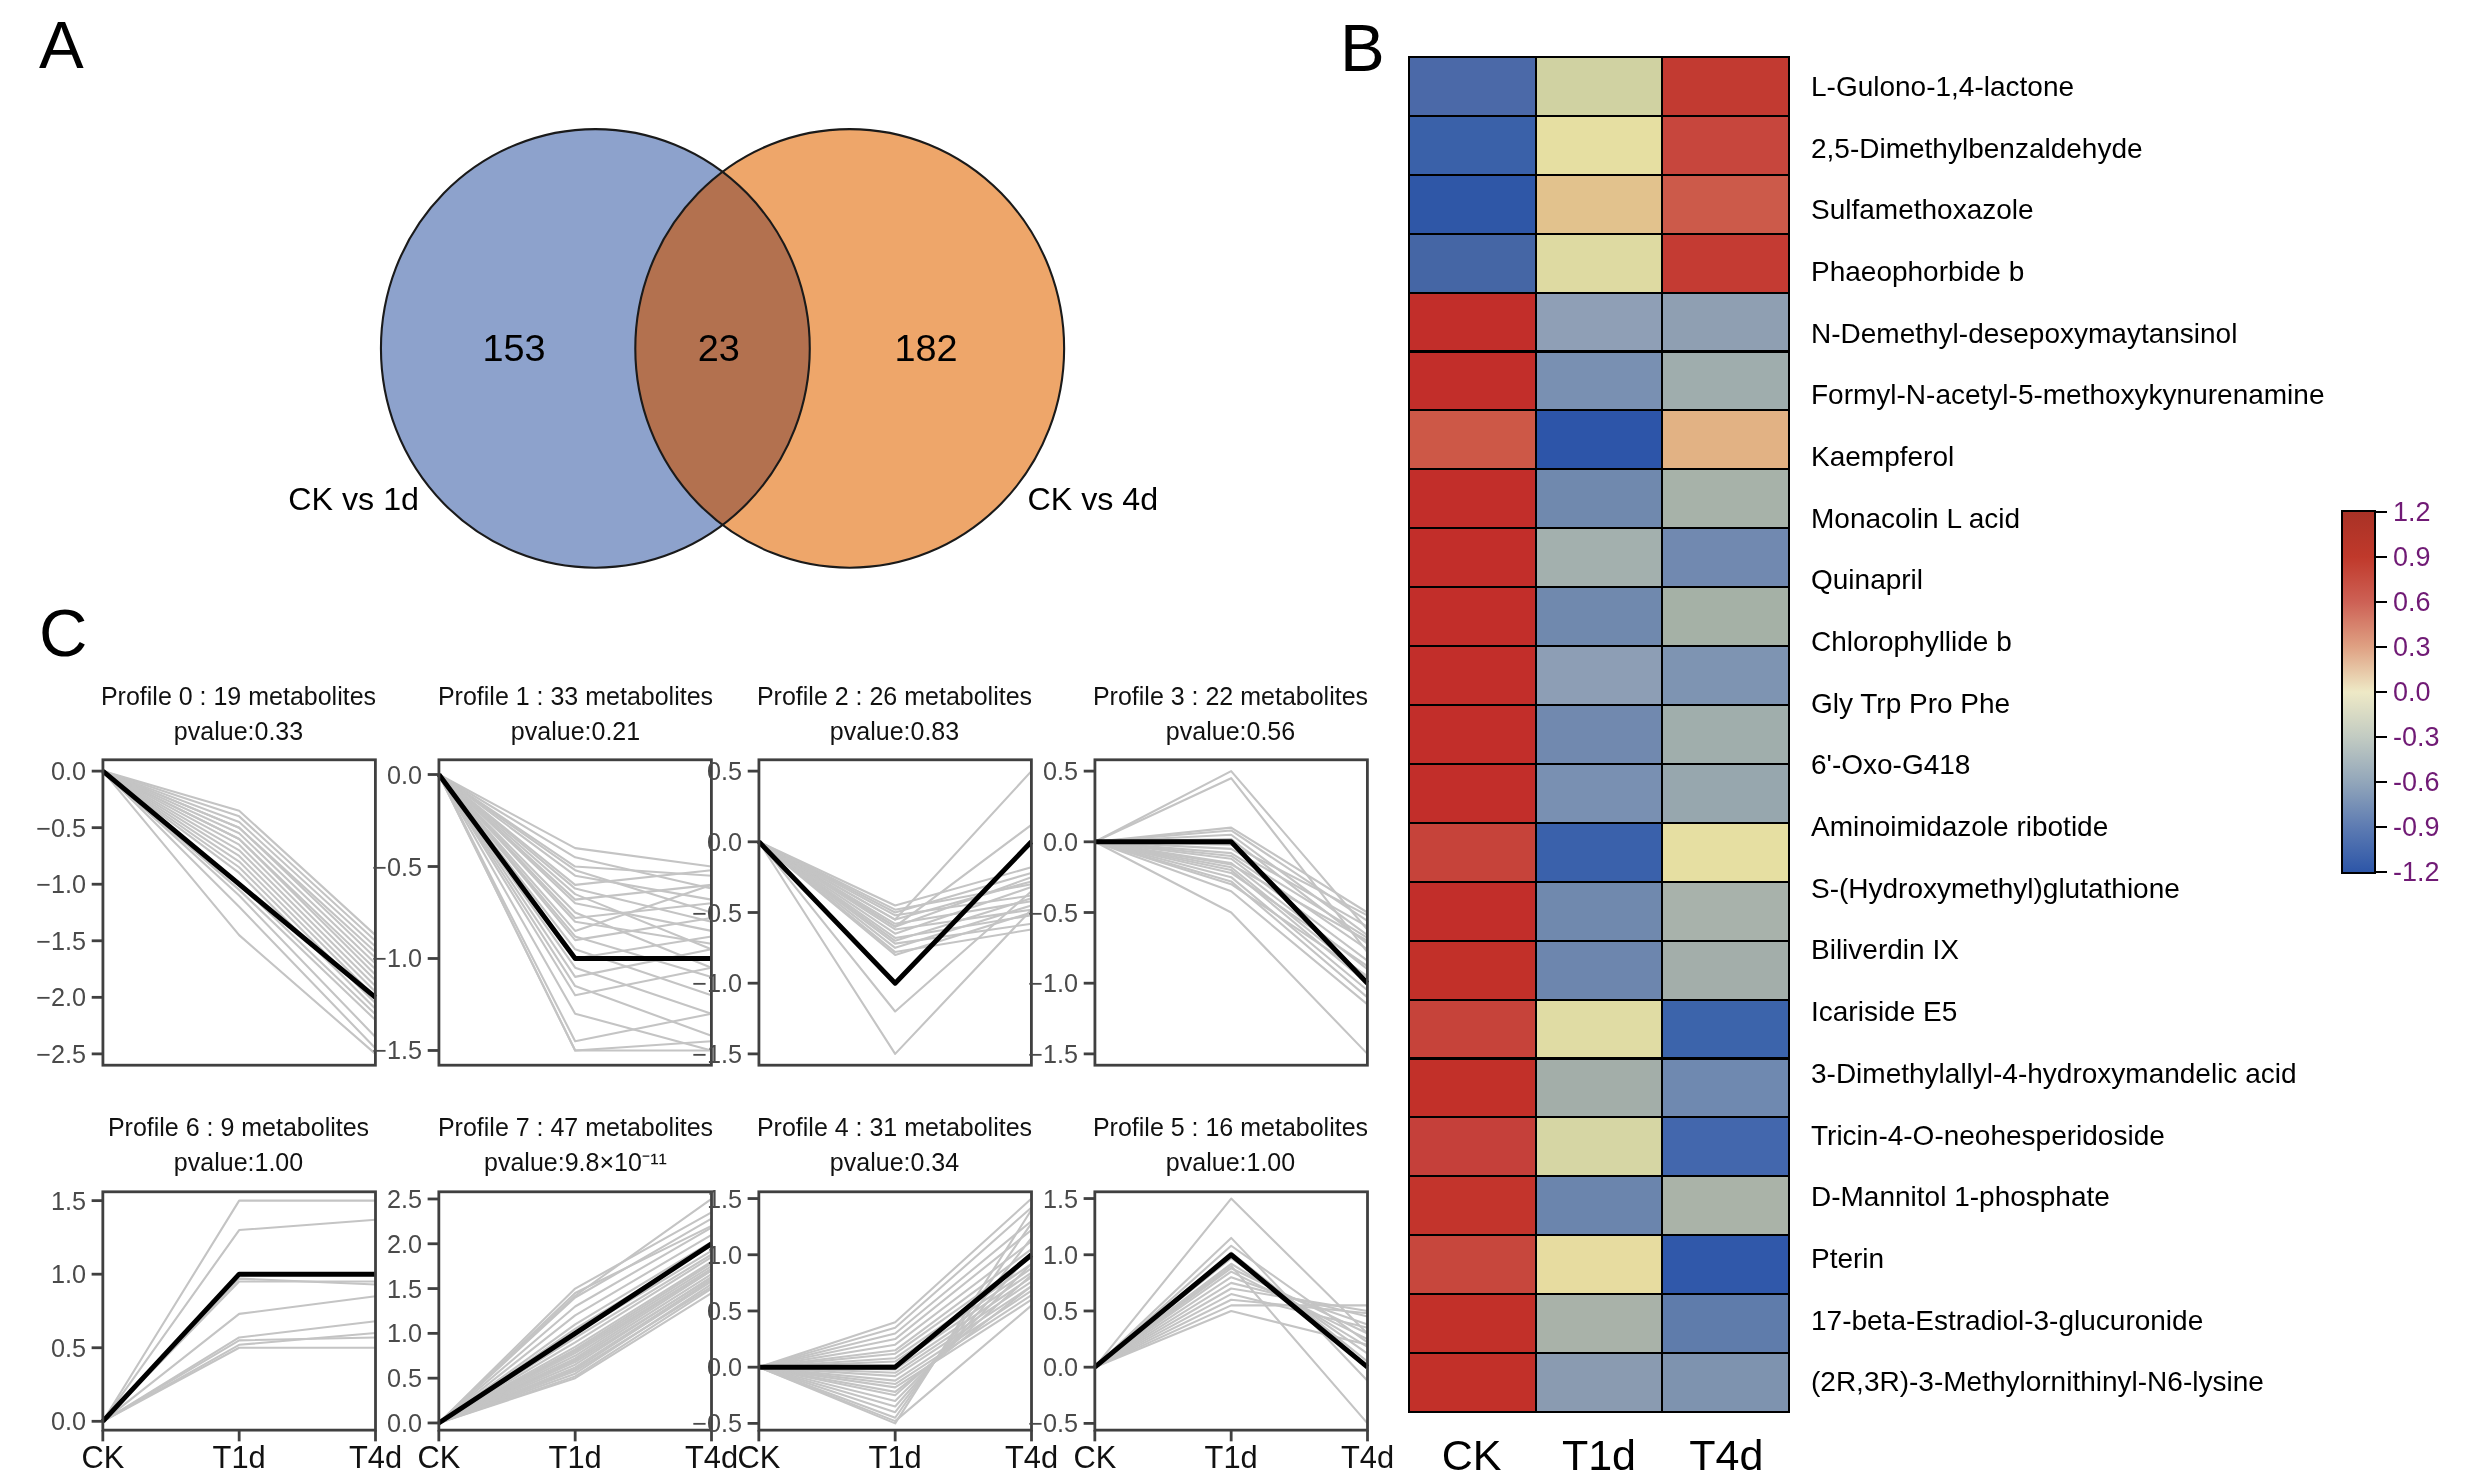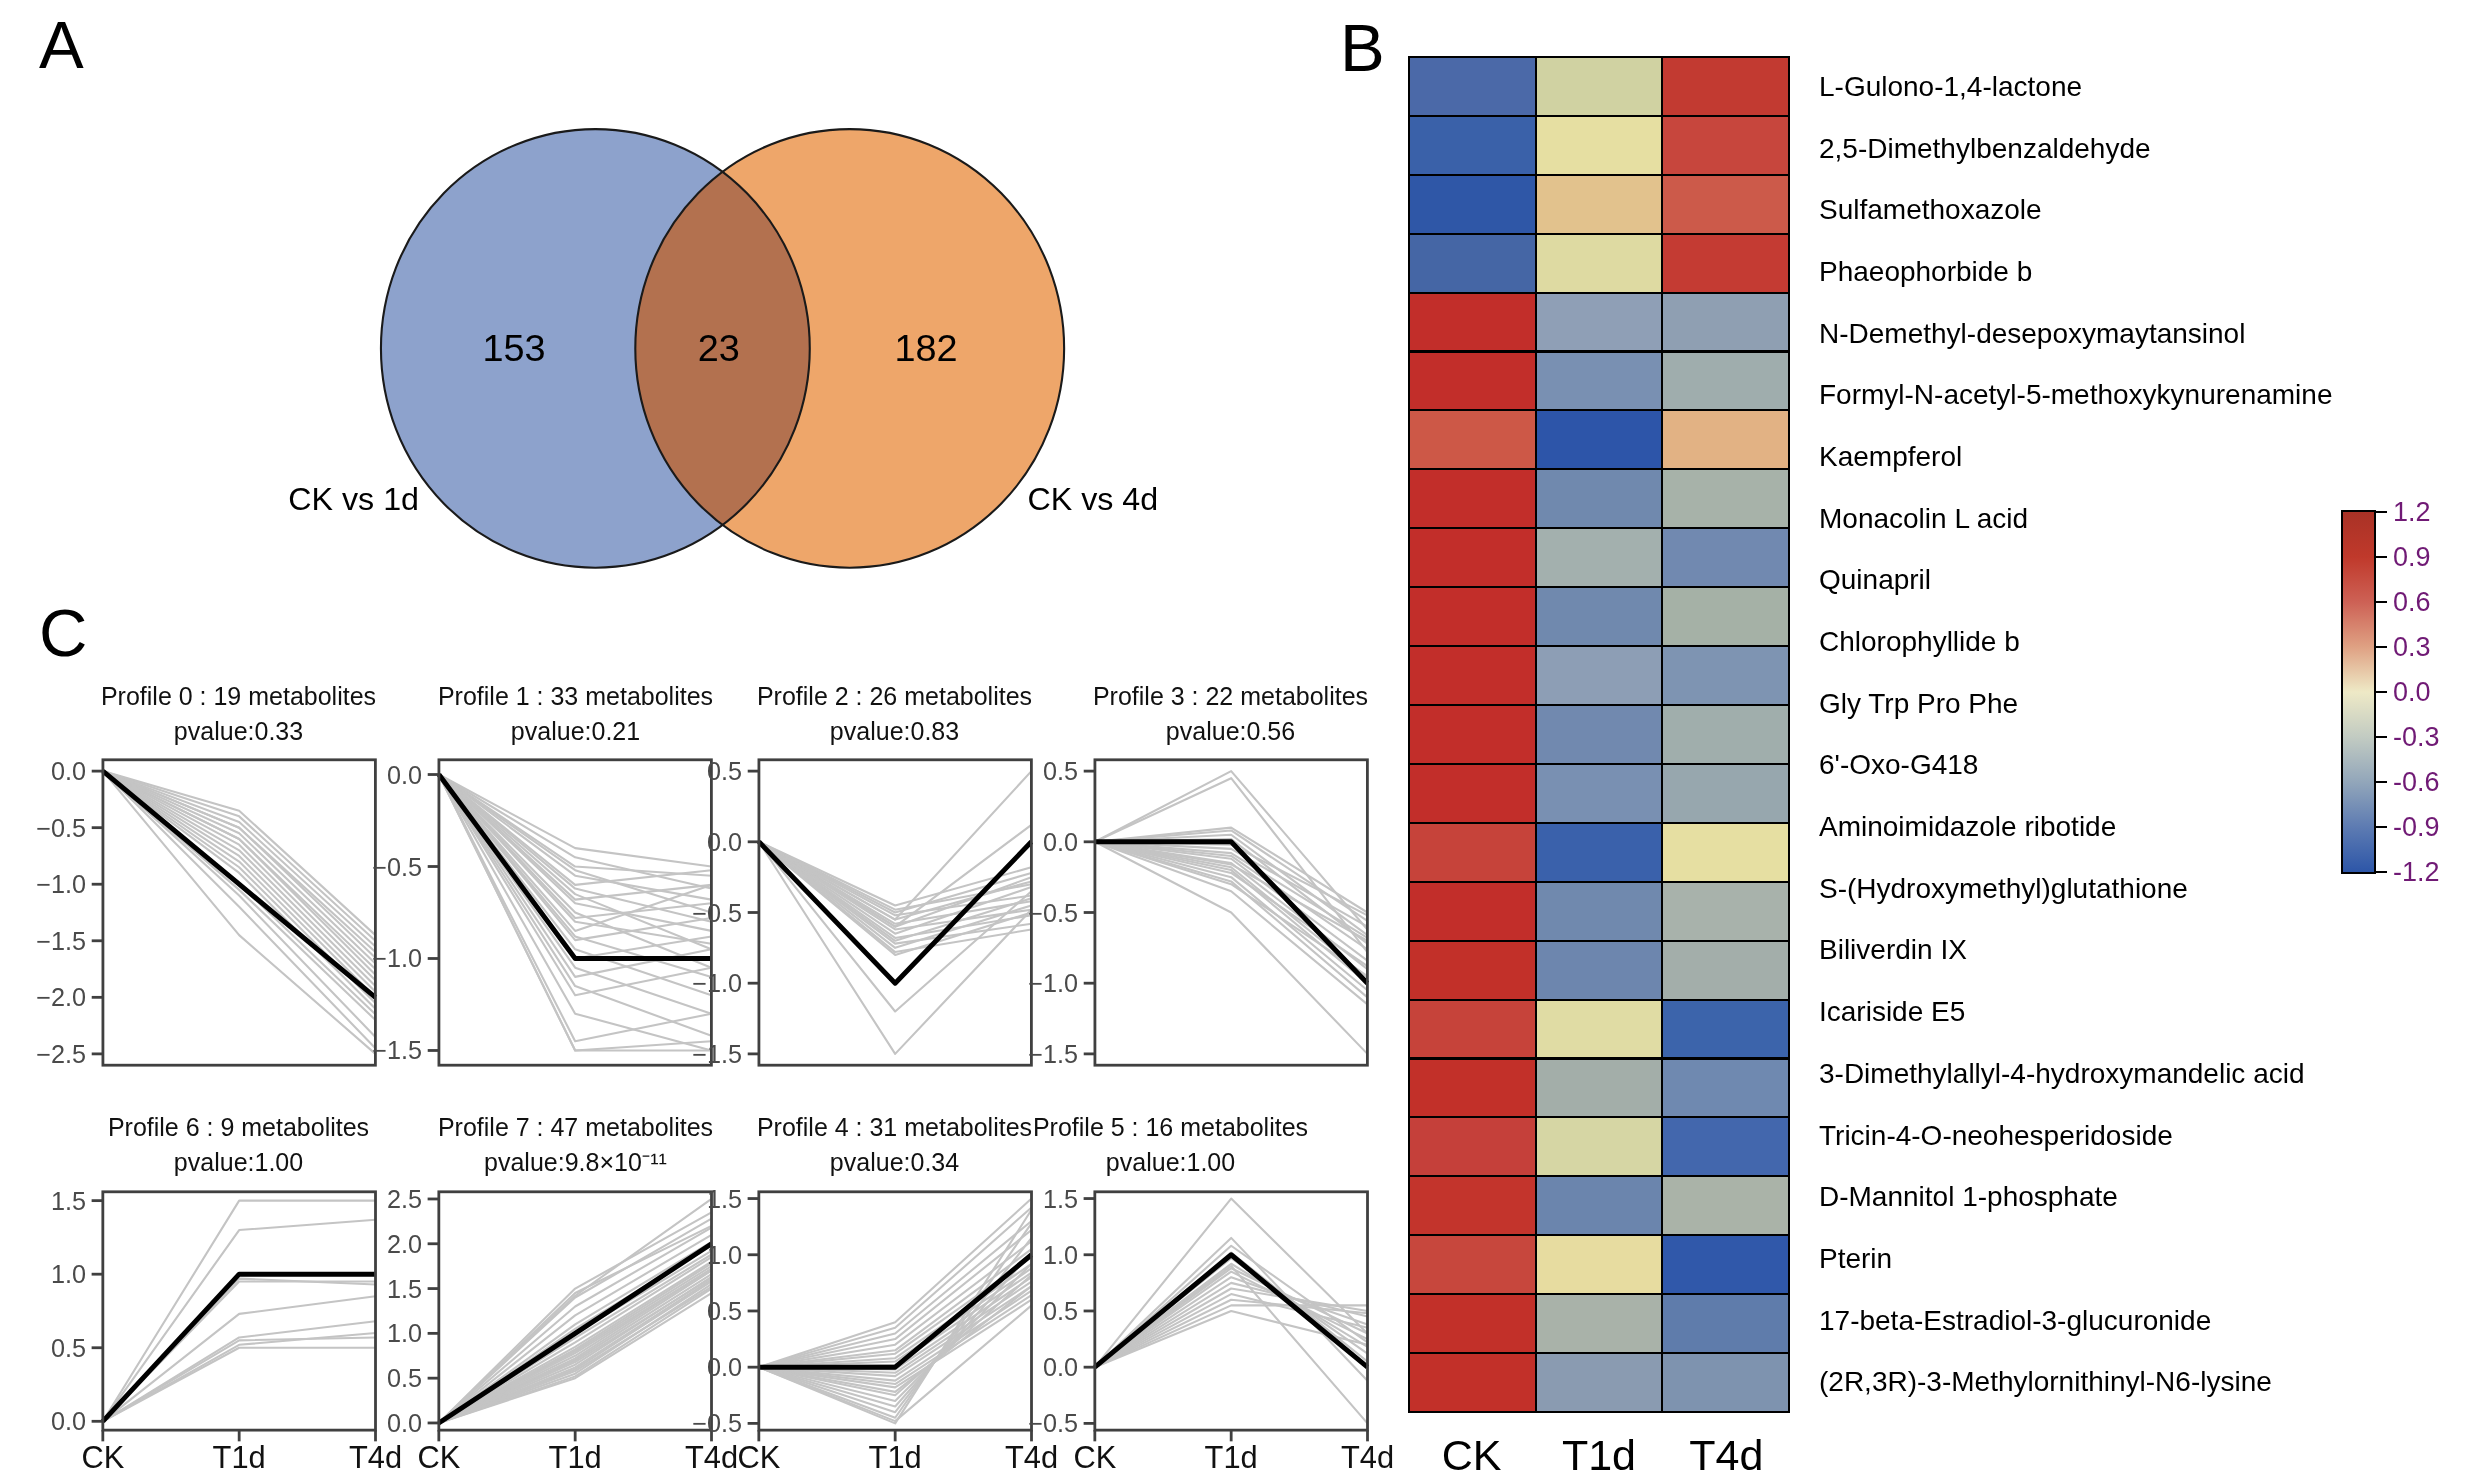--- a/index.html
+++ b/index.html
@@ -5,21 +5,21 @@
   html,body{margin:0;padding:0;background:#fff;}
   body{width:2487px;height:1483px;position:relative;overflow:hidden;
        font-family:"Liberation Sans",sans-serif;color:#111;}
   .abs{position:absolute;}
   .plabel{font-size:67px;font-weight:400;color:#000;line-height:1;}
   .chart-title{font-size:25px;line-height:35px;text-align:center;color:#111;white-space:nowrap;}
   #heatmap{box-sizing:border-box;border:2.8px solid #000;background:#000;
            display:grid;grid-template-columns:repeat(3,1fr);gap:2.1px;}
   #heatmap .cell{width:100%;height:100%;}
   #heatlabels{display:flex;flex-direction:column;}
-  #heatlabels .rowlab{flex:1;display:flex;align-items:center;font-size:28px;white-space:nowrap;color:#000;margin-left:8px;}
+  #heatlabels .rowlab{flex:1;display:flex;align-items:center;font-size:28px;white-space:nowrap;color:#000;}
   #heatcols{display:flex;}
   #heatcols .collab{flex:1;text-align:center;font-size:43px;font-weight:500;color:#000;}
   #cbbar{position:absolute;left:0;top:0;width:31px;height:360px;border:2.1px solid #000;}
   .cbdash{position:absolute;width:11.2px;height:2.1px;background:#000;left:35px;}
   .cblab{position:absolute;left:52px;font-size:27px;color:#701a75;transform:translateY(-50%);white-space:nowrap;}
   svg text{font-family:"Liberation Sans",sans-serif;}
 </style>
 </head>
 <body>
 
@@ -329,21 +329,21 @@
         <text x="71" y="254.188679245283" text-anchor="end" dominant-baseline="central" font-size="36" fill="#4a4a4a">0.0</text>
         <line x1="79" x2="95" y1="334.37735849056605" y2="334.37735849056605" stroke="#404040" stroke-width="4"></line>
         <text x="71" y="334.37735849056605" text-anchor="end" dominant-baseline="central" font-size="36" fill="#4a4a4a">−0.5</text>
         <line x1="95" x2="95" y1="344" y2="360" stroke="#404040" stroke-width="4"></line>
         <text x="95" y="398" text-anchor="middle" font-size="44" fill="#111">CK</text>
         <line x1="289.5" x2="289.5" y1="344" y2="360" stroke="#404040" stroke-width="4"></line>
         <text x="289.5" y="398" text-anchor="middle" font-size="44" fill="#111">T1d</text>
         <line x1="484" x2="484" y1="344" y2="360" stroke="#404040" stroke-width="4"></line>
         <text x="484" y="398" text-anchor="middle" font-size="44" fill="#111">T4d</text>
       </svg>
-      <div class="abs" style="left: 992px; top: 1110px; width: 357px;">
+      <div class="abs" style="left: 1052px; top: 1110px; width: 357px;">
         <div class="chart-title">Profile 5 : 16 metabolites</div>
         <div class="chart-title">pvalue:1.00</div>
       </div>
       <svg width="379" height="293" class="abs" style="left: 1028px; top: 1189px;" viewBox="0 0 540 418">
         <polyline points="95,254.188679245283 289.5,13.62264150943397 484,206.0754716981132" fill="none" stroke="#c4c4c4" stroke-width="3" stroke-linejoin="round"></polyline>
         <polyline points="95,254.188679245283 289.5,69.7547169811321 484,273.433962264151" fill="none" stroke="#c4c4c4" stroke-width="3" stroke-linejoin="round"></polyline>
         <polyline points="95,254.188679245283 289.5,80.98113207547169 484,218.9056603773585" fill="none" stroke="#c4c4c4" stroke-width="3" stroke-linejoin="round"></polyline>
         <polyline points="95,254.188679245283 289.5,90.60377358490565 484,246.16981132075472" fill="none" stroke="#c4c4c4" stroke-width="3" stroke-linejoin="round"></polyline>
         <polyline points="95,254.188679245283 289.5,98.62264150943398 484,234.94339622641508" fill="none" stroke="#c4c4c4" stroke-width="3" stroke-linejoin="round"></polyline>
         <polyline points="95,254.188679245283 289.5,106.64150943396226 484,225.32075471698113" fill="none" stroke="#c4c4c4" stroke-width="3" stroke-linejoin="round"></polyline>

